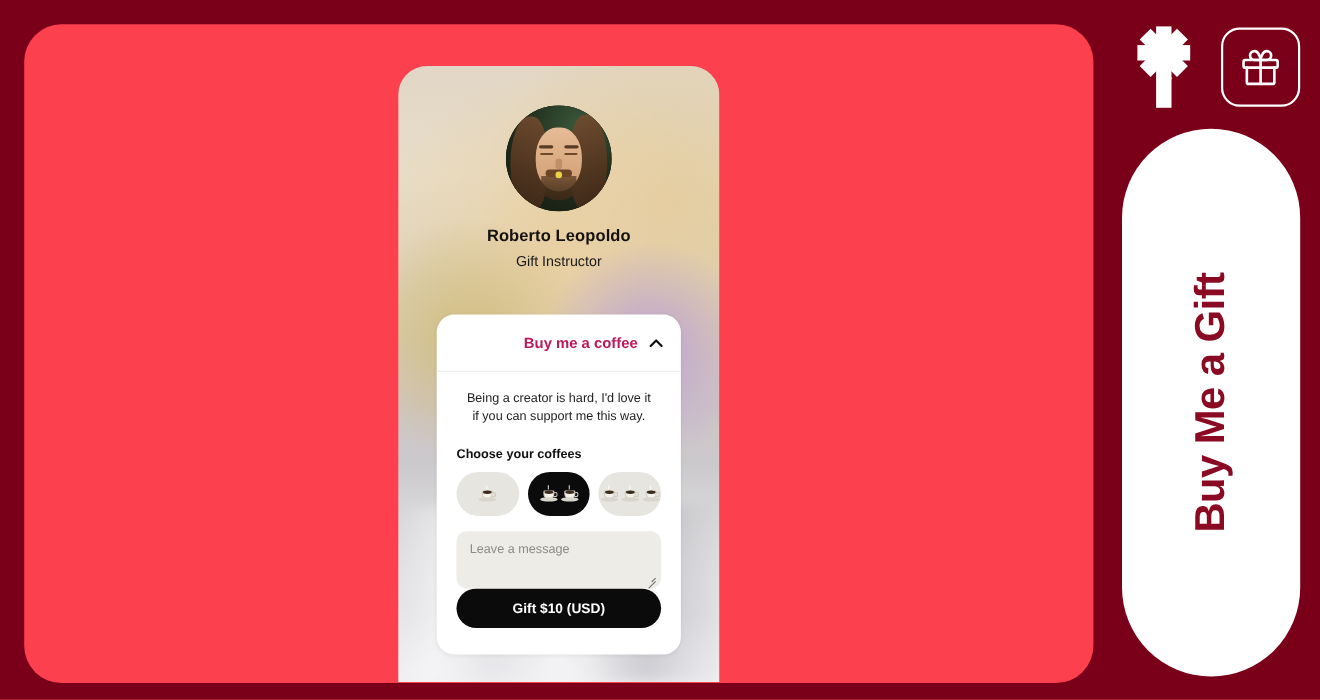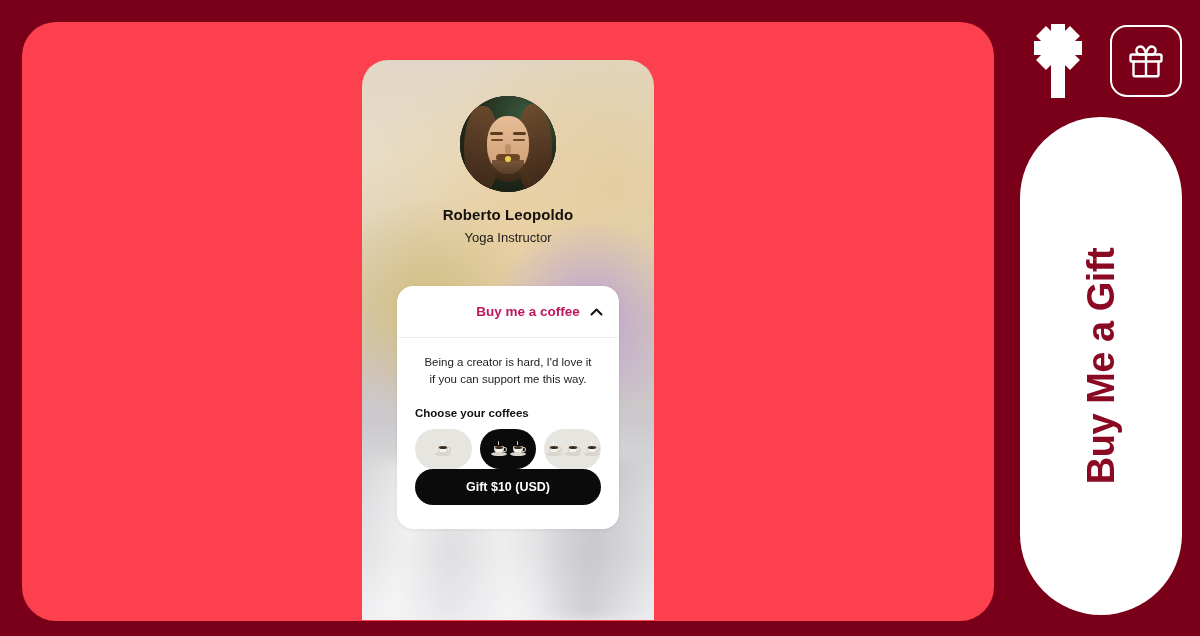--- a/index.html
+++ b/index.html
@@ -315,21 +315,21 @@
         <div class="av-brow-l"></div>
         <div class="av-brow-r"></div>
         <div class="av-eye-l"></div>
         <div class="av-eye-r"></div>
         <div class="av-nose"></div>
         <div class="av-beard"></div>
         <div class="av-mous"></div>
         <div class="av-flower"></div>
       </div>
       <div class="profile-name">Roberto Leopoldo</div>
-      <div class="profile-role">Yoga Instructor</div>
+      <div class="profile-role">Gift Instructor</div>
     </div>
 
     <div class="card">
 
       <div class="card-head">
         <div class="card-head-title">Buy me a coffee</div>
         <div class="chev">
           <svg width="13" height="9" viewBox="0 0 13 9" fill="none" xmlns="http://www.w3.org/2000/svg">
             <path d="M1.5 7L6.5 2L11.5 7" stroke="#111111" stroke-width="2" stroke-linecap="round" stroke-linejoin="round"></path>
           </svg>
@@ -390,20 +390,27 @@
               <span class="steam"></span>
                 <span class="handle"></span>
               <span class="body"></span>
                 <span class="liquid"></span>
                 <span class="saucer"></span>
             </span>
           </div>
 
         </div>
 
+        <div class="msg-box">
+          <div class="msg-placeholder">Leave a message</div>
+          <div class="resize-grip">
+            <span></span>
+              <span></span>
+          </div>
+        </div>
 
         <button class="gift-btn">Gift $10 (USD)</button>
 
       </div>
     </div>
   </div>
 </div>
 
 <div class="brand-row">
   <div>

